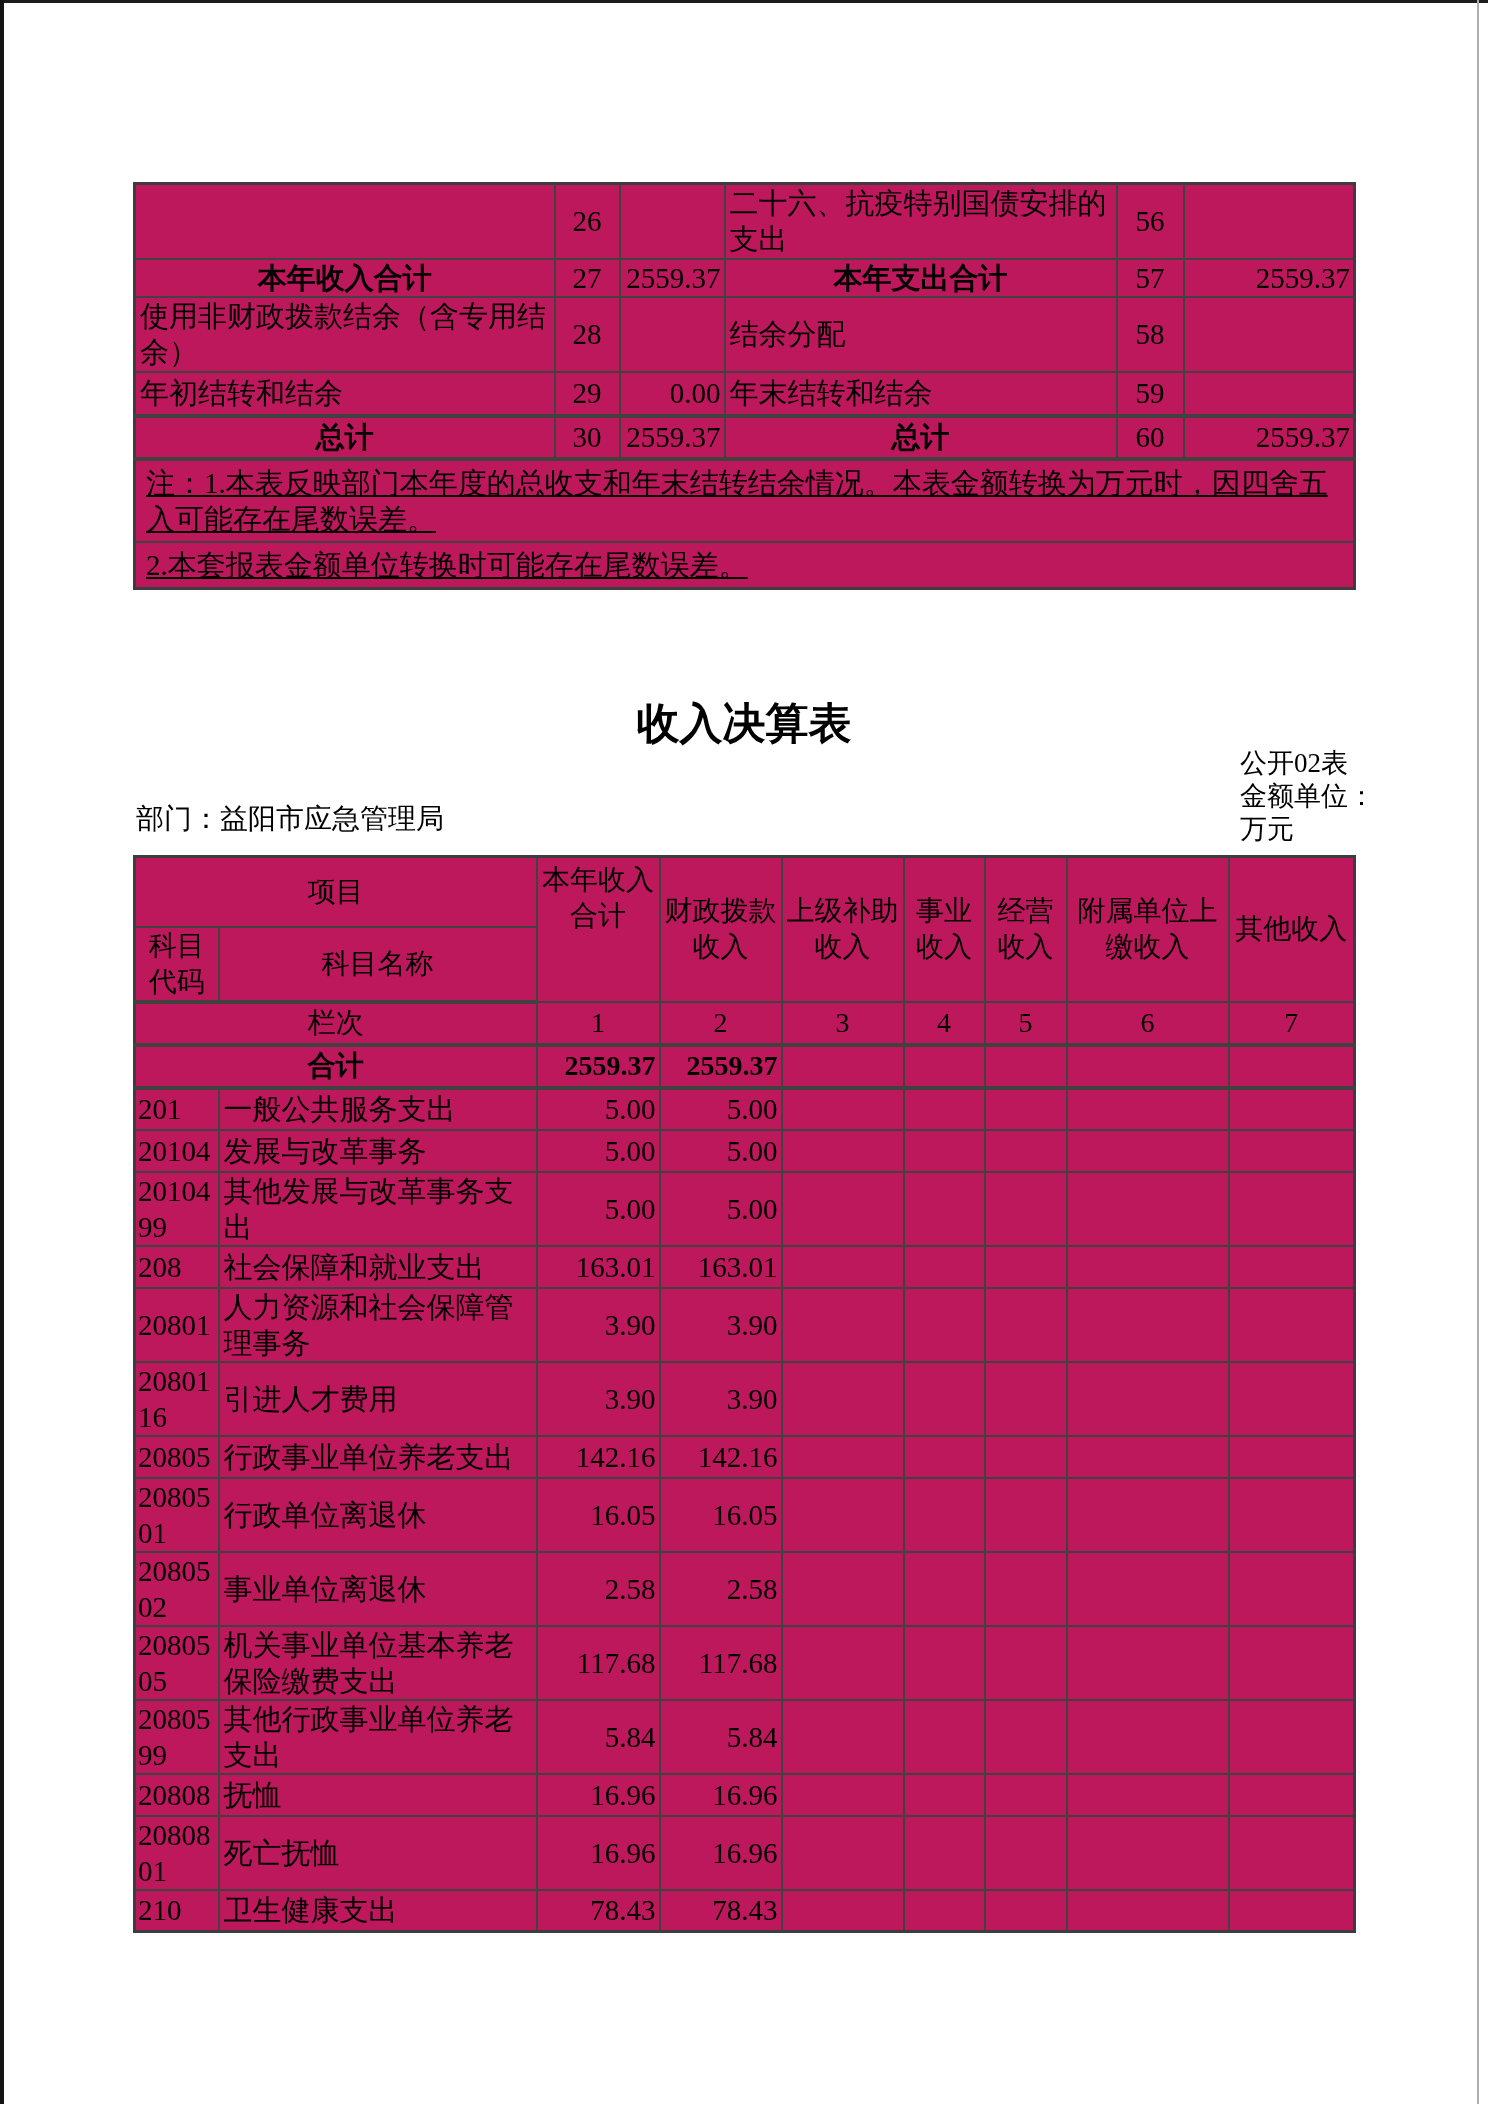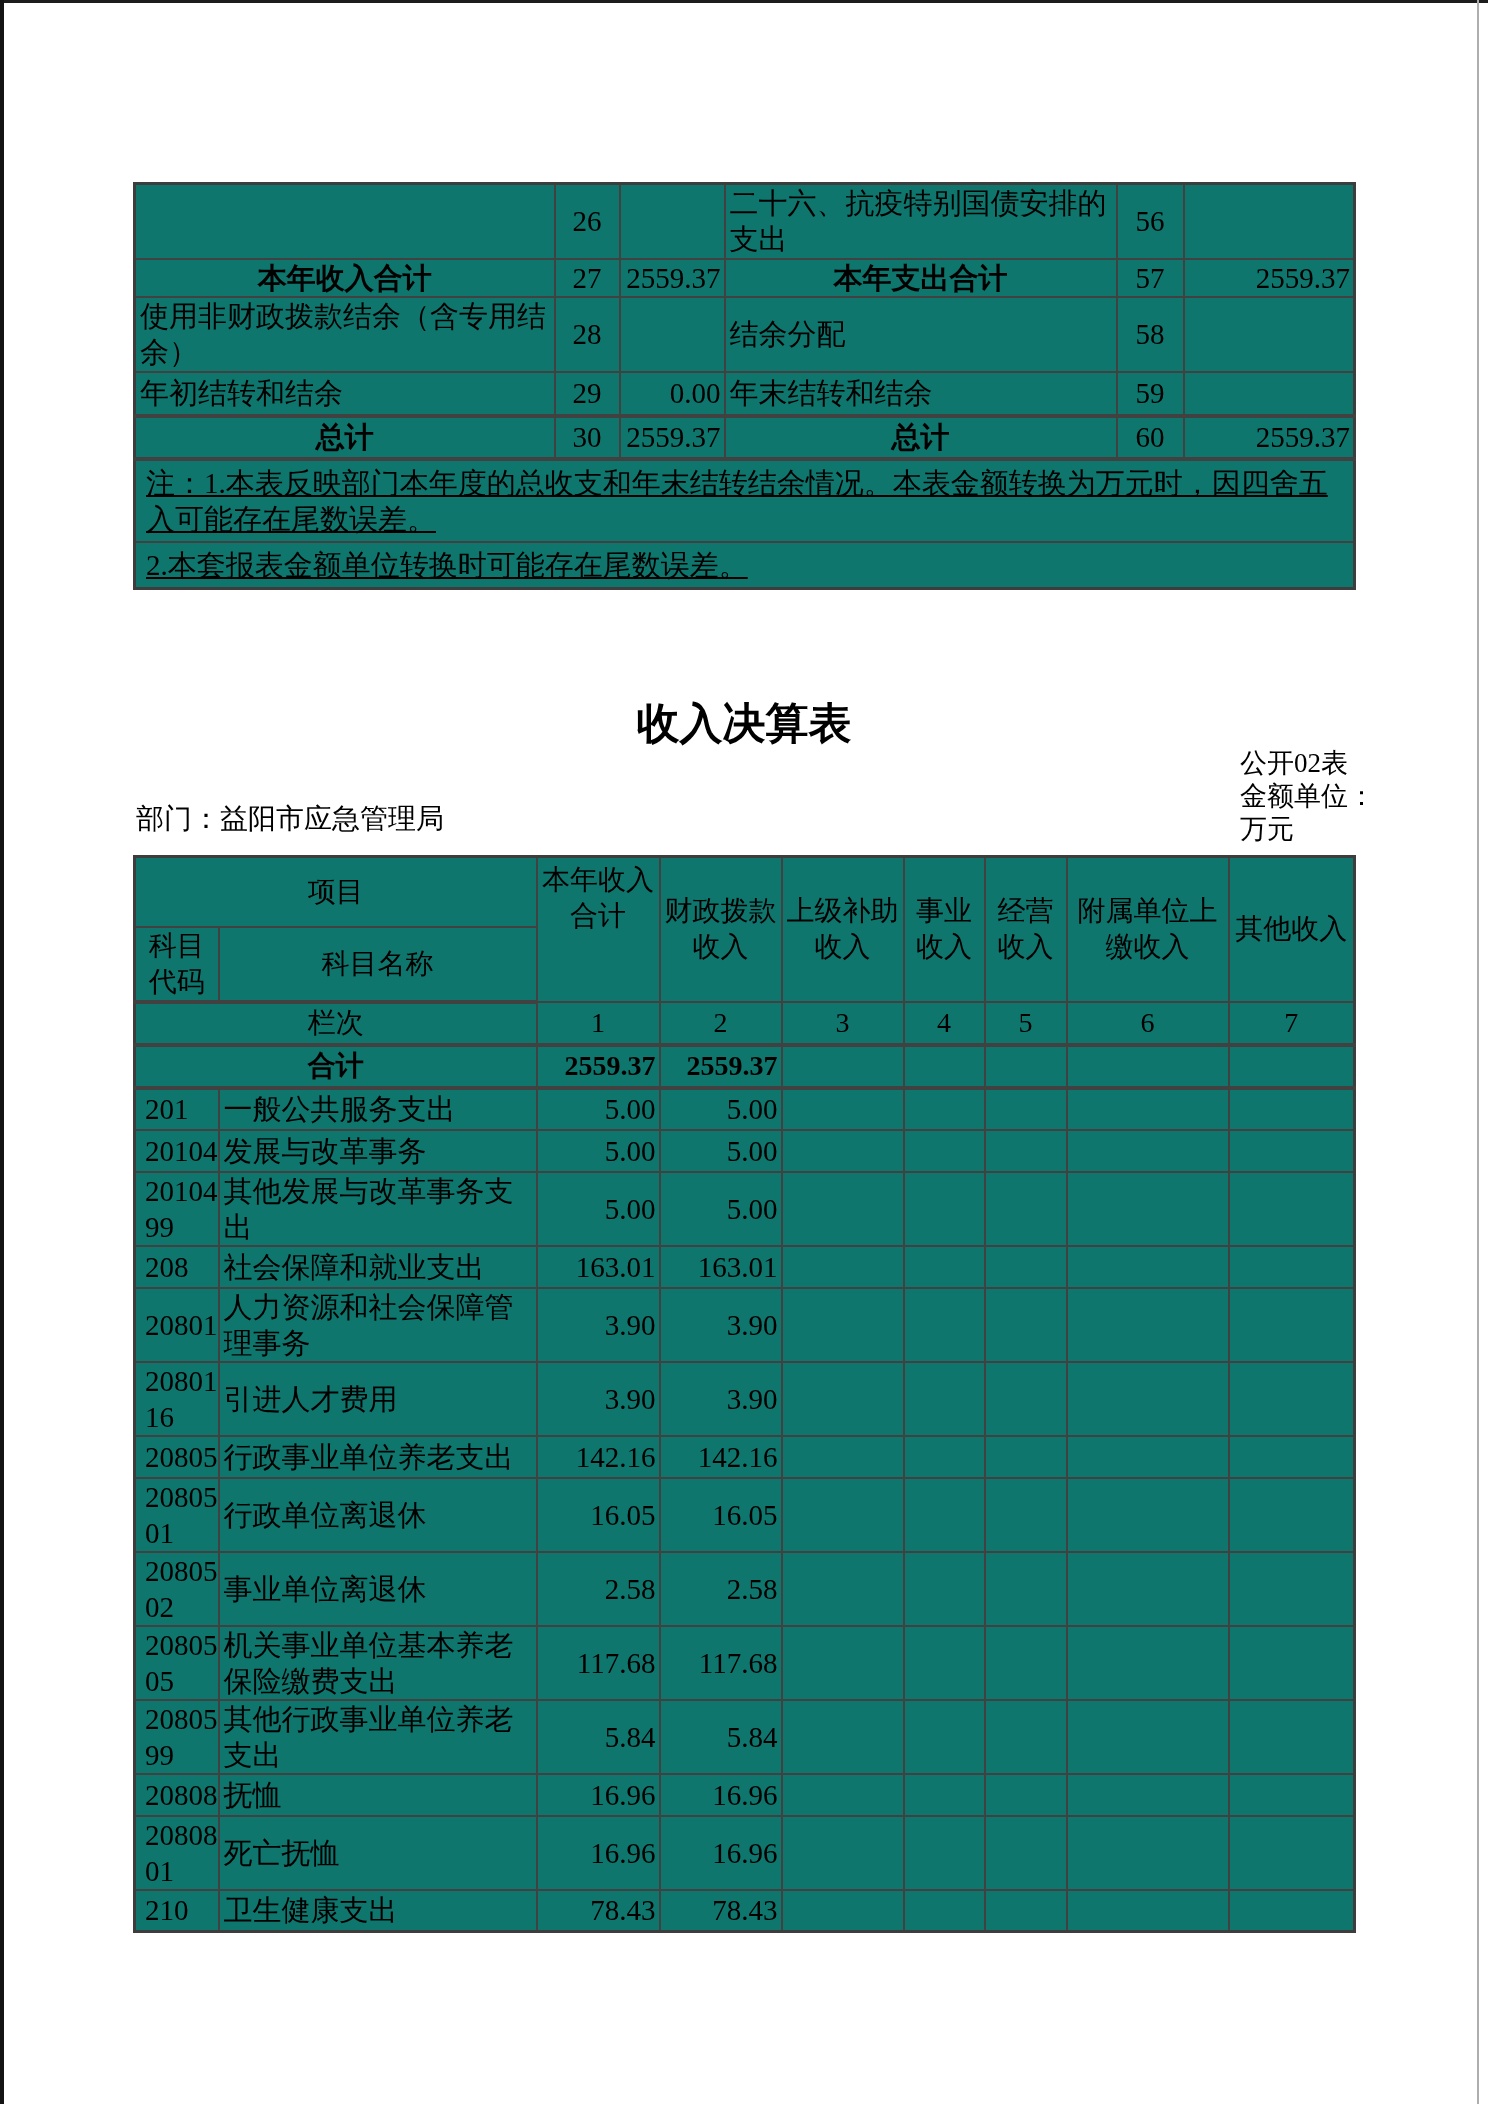--- a/index.html
+++ b/index.html
@@ -4,28 +4,28 @@
 <style>
   html,body{margin:0;padding:0;}
   body{
     width:1488px;height:2104px;position:relative;background:#ffffff;
     font-family:"Liberation Serif","DejaVu Serif",serif;color:#000;
   }
   .edge-top{position:absolute;left:0;top:0;width:1488px;height:3px;background:#1c1c1c;}
   .edge-left{position:absolute;left:0;top:0;width:4px;height:2104px;background:#141414;}
   .edge-right{position:absolute;left:1477px;top:0;width:2px;height:2104px;background:#aeaeae;}
 
-  table.t{border-collapse:collapse;table-layout:fixed;position:absolute;background:#0f766e;
+  table.t{border-collapse:collapse;table-layout:fixed;position:absolute;background:#be185d;
           border:3px solid #3d3d3d;}
   table.t td{border:2px solid #414141;font-size:29px;line-height:36px;padding:0 4px;
              vertical-align:middle;overflow:hidden;}
   .ctr{text-align:center;}
   .num{text-align:right;padding-right:3px !important;}
   .bold{font-weight:bold;}
-  .code{white-space:pre-line;padding:0 9px !important;}
+  .code{white-space:pre-line;padding:0 2px !important;}
   .vtop{vertical-align:top !important;padding-top:4px !important;}
   tr.thick-bottom td{border-bottom-width:4px;}
   tr.thick-top td{border-top-width:4px;}
   td.note{padding:4px 10px !important;line-height:38px;text-decoration:underline;}
 
   #summary-table{left:133px;top:182px;width:1220px;}
   #income-table{left:133px;top:855px;width:1220px;}
   #income-table thead td{font-size:28px;padding:0 2px;}
 
   #page-title{position:absolute;left:0;top:695px;width:1488px;text-align:center;

